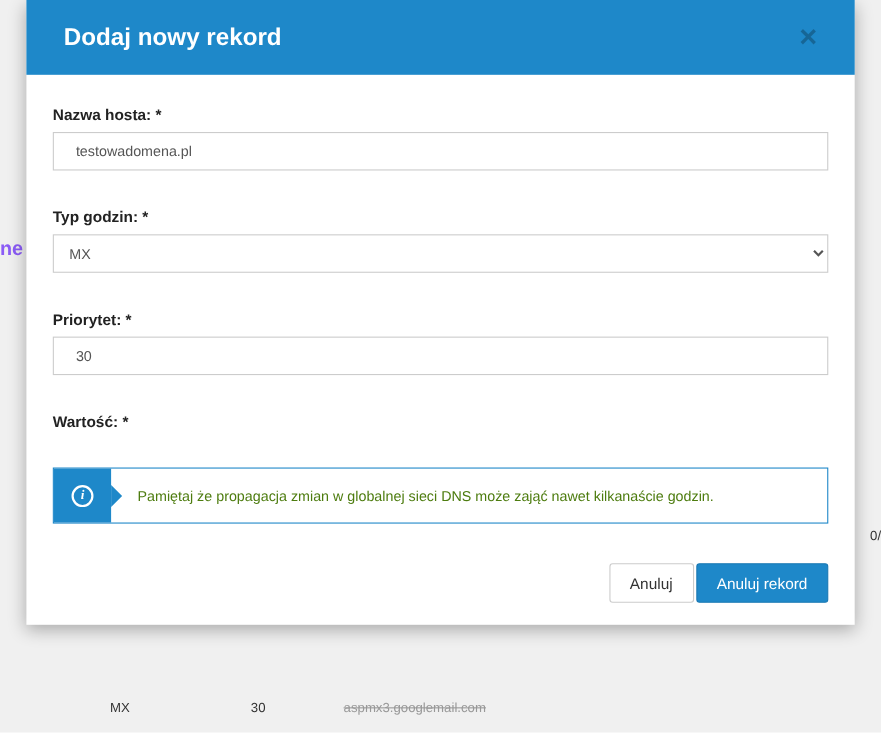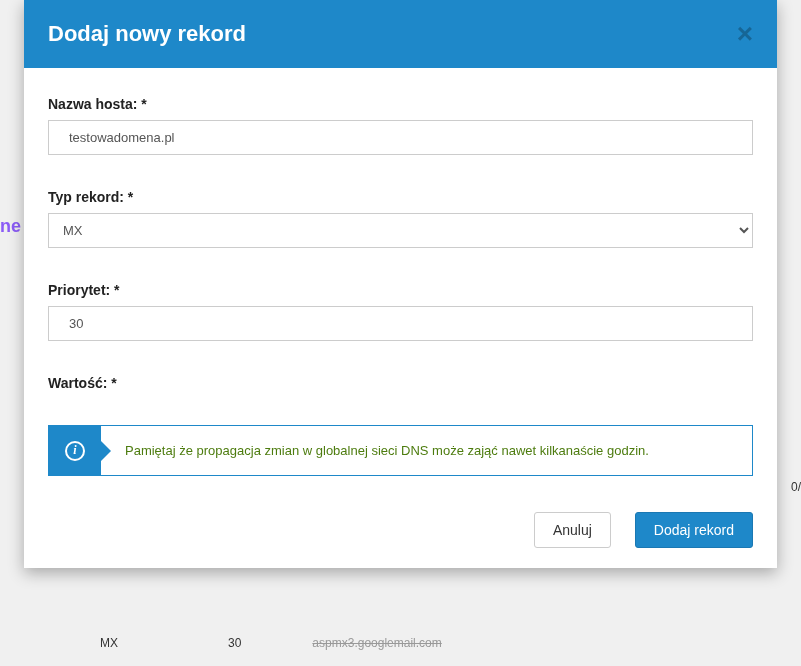--- a/index.html
+++ b/index.html
@@ -62,21 +62,21 @@
       position: absolute;
       top: 0;
       left: 24px;
       right: 24px;
       background: #fff;
       box-shadow: 0 5px 15px rgba(0,0,0,0.3);
     }
     .modal-header {
       background: #1e88c9;
       color: #fff;
-      padding: 20px 24px;
+      padding: 20px 34px;
       display: flex;
       justify-content: space-between;
       align-items: center;
     }
     .modal-title {
       font-size: 22px;
       font-weight: 600;
       font-family: "Segoe UI", Arial, sans-serif;
     }
     .close-btn {
@@ -162,21 +162,21 @@
     .info-text {
       padding: 17px 20px 17px 24px;
       font-size: 13px;
       color: #4d7c0f;
       flex: 1;
     }
     .modal-footer {
       padding: 12px 24px 20px;
       display: flex;
       justify-content: flex-end;
-      gap: 24px;
+      gap: 2px;
     }
     .btn {
       padding: 9px 18px;
       font-size: 14px;
       border-radius: 3px;
       cursor: pointer;
       font-family: inherit;
     }
     .btn-default {
       background: #fff;
@@ -209,21 +209,21 @@
       <button class="close-btn">×</button>
     </div>
     <div class="modal-body">
 
       <div class="form-group">
         <label class="form-label">Nazwa hosta: *</label>
         <input type="text" class="form-control" value="testowadomena.pl" style="">
       </div>
 
       <div class="form-group">
-        <label class="form-label">Typ rekord: *</label>
+        <label class="form-label">Typ godzin: *</label>
         <select class="form-select">
           <option>MX</option>
         </select>
       </div>
 
       <div class="form-group">
         <label class="form-label">Priorytet: *</label>
         <input type="text" class="form-control" value="30" style="">
       </div>
 
@@ -235,16 +235,16 @@
       <div class="info-box">
         <div class="info-icon-wrap">
           <div class="info-icon">i</div>
         </div>
         <div class="info-text">Pamiętaj że propagacja zmian w globalnej sieci DNS może zająć nawet kilkanaście godzin.</div>
       </div>
 
     </div>
     <div class="modal-footer">
       <button class="btn btn-default">Anuluj</button>
-      <button class="btn btn-primary">Dodaj rekord</button>
+      <button class="btn btn-primary">Anuluj rekord</button>
     </div>
   </div>
 </div>
 
 </body></html>

